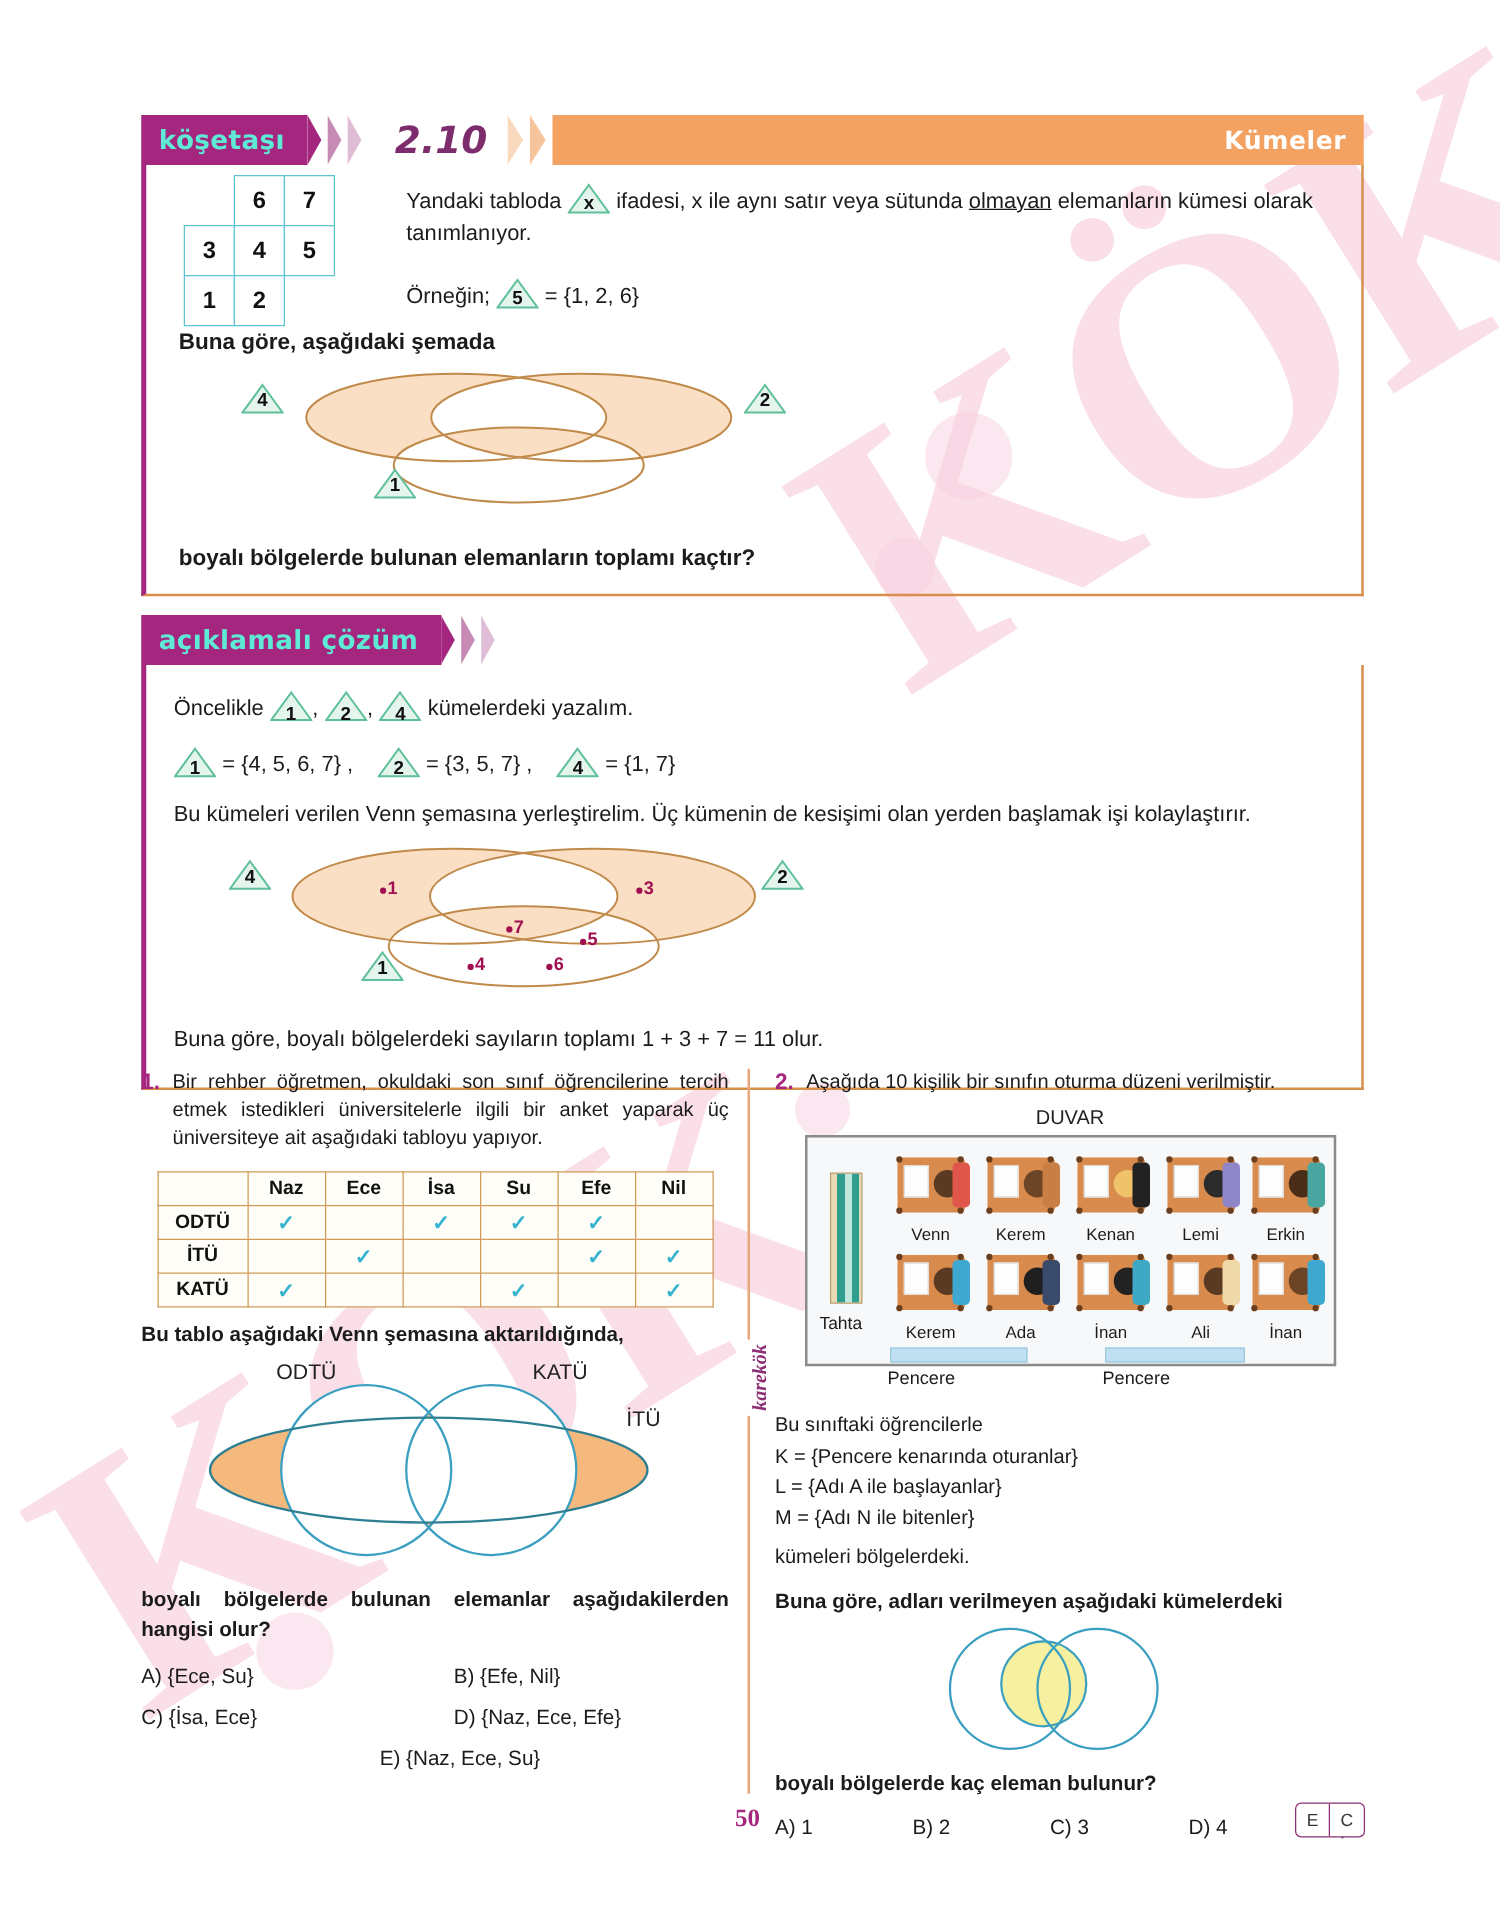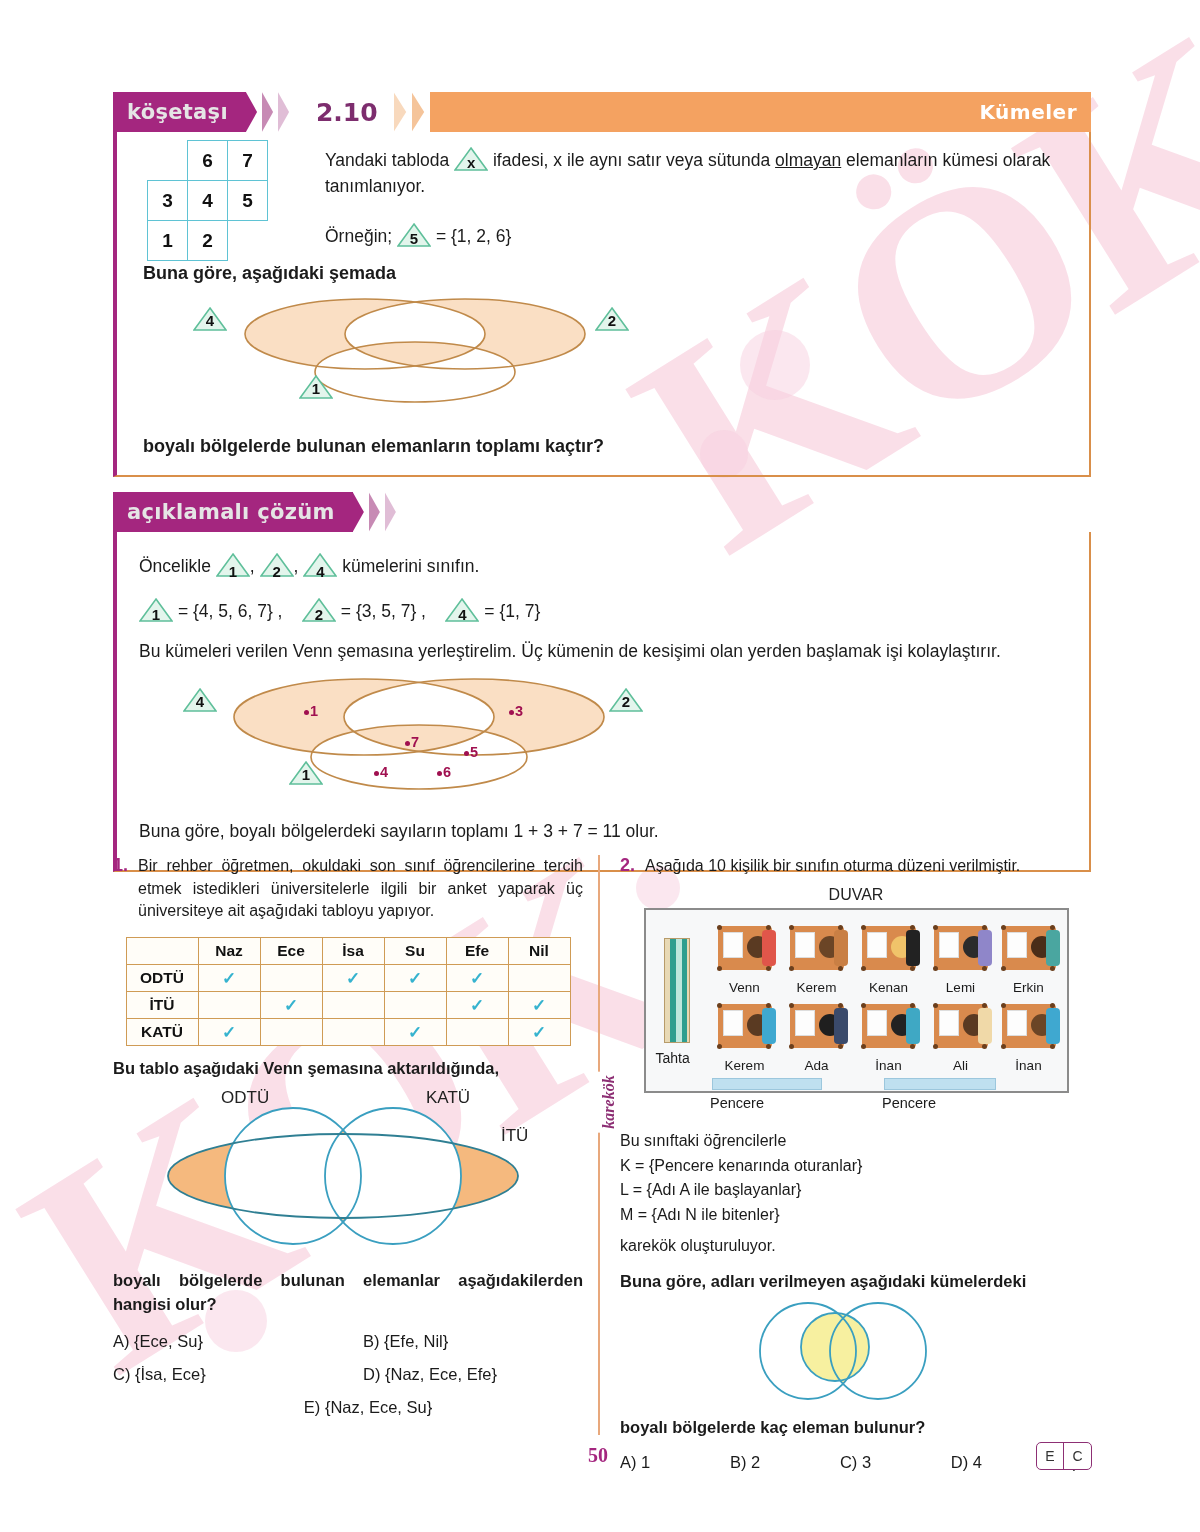--- a/index.html
+++ b/index.html
@@ -31,34 +31,35 @@
   .wm-dot { position:absolute; border-radius:50%; background:#f8cfe0; opacity:.5; }
 
   
   .page { position:relative; z-index:2; width:1200px; height:1532px; }
 
   
   .kosetasi-wrap { position:absolute; left:113px; top:92px; width:978px; }
 
   .band { position:relative; height:40px; display:flex; align-items:stretch; }
   .band .tag {
-    background:#a4267f; color:#e5e5e5;
+    background:#a4267f; color:#5eead4;
     font-size:21px; font-weight:700;
     padding:0 18px 0 14px;
     display:flex; align-items:center;
     font-family:"DejaVu Sans", sans-serif;
     letter-spacing:.3px;
   }
   .chev { width:16px; background:#a4267f; clip-path:polygon(0 0, 70% 50%, 0 100%, 0 0); }
   .chev.l2 { background:#c78ab4; }
   .chev.l3 { background:#e0bdd6; }
   .band .num {
     display:flex; align-items:center; padding:0 16px 0 22px;
-    color:#7d2d6e; font-size:25px; font-weight:700;
+    color:#7d2d6e; font-size:30px; font-weight:700;
     font-family:"DejaVu Sans", sans-serif;
+    font-style:italic;
   }
   .chev-o1 { width:18px; background:#f8d9bd; clip-path:polygon(0 0, 70% 50%, 0 100%, 0 0);}
   .chev-o2 { width:18px; background:#f5c49a; clip-path:polygon(0 0, 70% 50%, 0 100%, 0 0);}
   .band .obar {
     flex:1; background:#f4a261;
     display:flex; align-items:center; justify-content:flex-end;
     padding-right:14px;
   }
   .band .obar span {
     color:#fff; font-size:20px; font-weight:600;
@@ -357,21 +358,21 @@
               <polygon points="17,2 33,24 1,24" fill="#e3f5ec" stroke="#5fbf9a" stroke-width="1.6"></polygon>
             </svg>
           <b>2</b>
         </span>,
         <span class="tri">
           <svg width="34" height="26" viewBox="0 0 34 26">
               <polygon points="17,2 33,24 1,24" fill="#e3f5ec" stroke="#5fbf9a" stroke-width="1.6"></polygon>
             </svg>
           <b>4</b>
         </span>
-        <span>kümelerini sınıfın.</span>
+        <span>kümelerdeki yazalım.</span>
       </p>
 
       <p class="cline sets">
         <span class="tri">
           <svg width="34" height="26" viewBox="0 0 34 26">
               <polygon points="17,2 33,24 1,24" fill="#e3f5ec" stroke="#5fbf9a" stroke-width="1.6"></polygon>
             </svg>
           <b>1</b>
         </span>
         <span>= {4, 5, 6, 7} ,</span>
@@ -725,21 +726,21 @@
     <div style="position:relative;height:22px;">
       <span class="pencere-lbl" style="left:90px;top:2px;">Pencere</span>
       <span class="pencere-lbl" style="left:262px;top:2px;">Pencere</span>
     </div>
 
     <div class="sets">
       <div>Bu sınıftaki öğrencilerle</div>
       <div class="ind">K = {Pencere kenarında oturanlar}</div>
       <div class="ind">L = {Adı A ile başlayanlar}</div>
       <div class="ind">M = {Adı N ile bitenler}</div>
-      <div style="margin-top:6px;">karekök oluşturuluyor.</div>
+      <div style="margin-top:6px;">kümeleri bölgelerdeki.</div>
     </div>
 
     <div class="lead">Buna göre, adları verilmeyen aşağıdaki kümelerdeki</div>
 
     <div class="venn4">
       <svg width="260" height="105" viewBox="0 0 260 105">
         <defs>
           <clipPath id="q2-a">
               <circle cx="78" cy="52" r="48"></circle>
             </clipPath>

